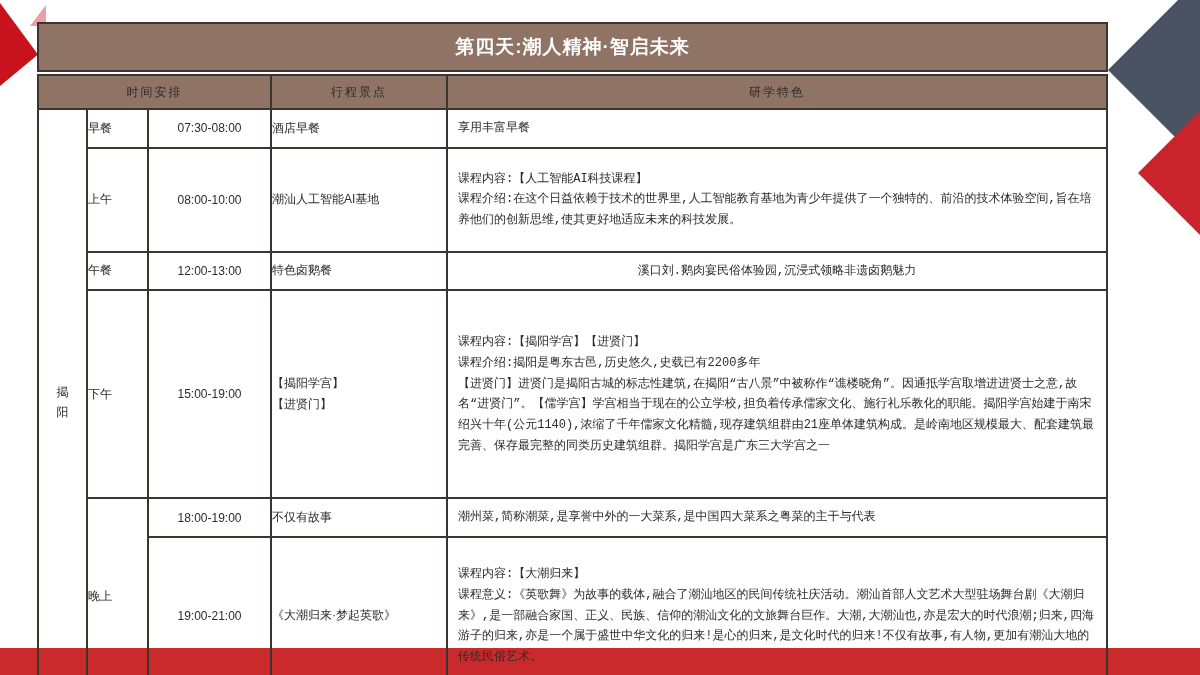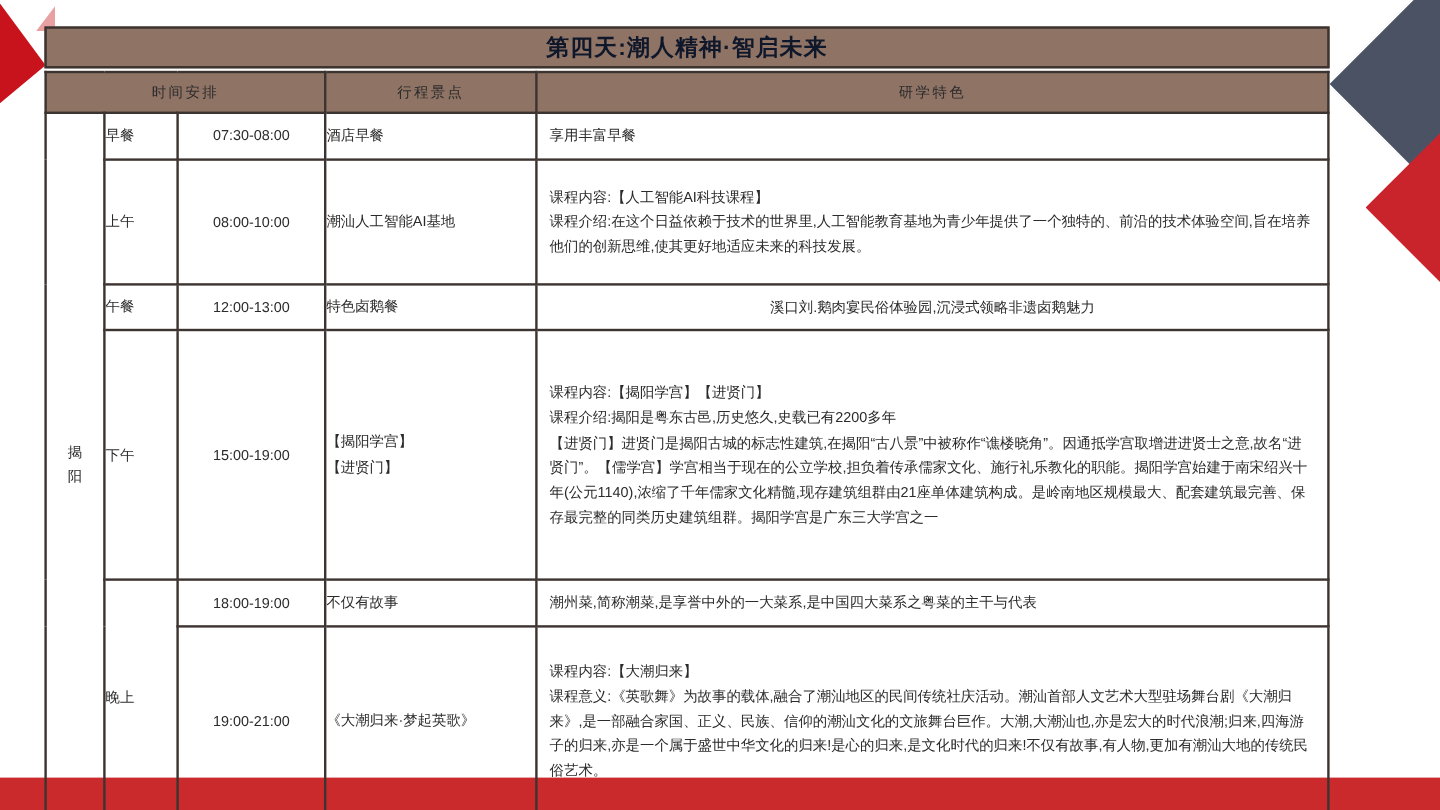--- a/index.html
+++ b/index.html
@@ -37,37 +37,37 @@
   }
   .bottom-bar {
     left:0; top:648px; width:1200px; height:27px;
     background:#cb2a2c; z-index:2;
   }
 
   
   .table-wrap { position:absolute; left:37px; top:22px; width:1071px; z-index:3; }
 
   .title-bar {
-    height:35px; background:#8f7365; border:2px solid #3c3430;
+    height:50px; background:#8f7365; border:2px solid #3c3430;
     display:flex; align-items:center; justify-content:center;
-    color:#0f172a; font-weight:bold; font-size:19px; letter-spacing:1px;
+    color:#ffffff; font-weight:bold; font-size:19px; letter-spacing:1px;
     margin-bottom:2px;
   }
 
   table.itinerary { width:100%; border-collapse:collapse; table-layout:fixed; }
   table.itinerary td, table.itinerary th {
     border:2px solid #3c3430; color:#2b2b2b;
     font-size:12px; font-weight:normal; vertical-align:middle;
   }
   thead th {
     background:#8f7365; color:#ffffff; font-size:18px;
     height:34px; text-align:center; letter-spacing:2px;
   }
   td.center { text-align:left; }
-  td.feature { text-align:left; padding:8px 10px 8px 10px; line-height:1.72; }
+  td.feature { text-align:left; padding:8px 10px 8px 10px; line-height:1.72;font-family:Liberation Mono, monospace; }
   td.feature.centered { text-align:center; }
   .ml { white-space:pre-line; }
   td.time-cell { font-size:16px; text-align:center; }
   td.region-cell {
     text-align:center; font-weight:bold; font-size:27px;
     line-height:1.7; letter-spacing:0;
   }
   tr.r-breakfast  { height:31px; }
   tr.r-morning    { height:104px; }
   tr.r-lunch      { height:26px; }

